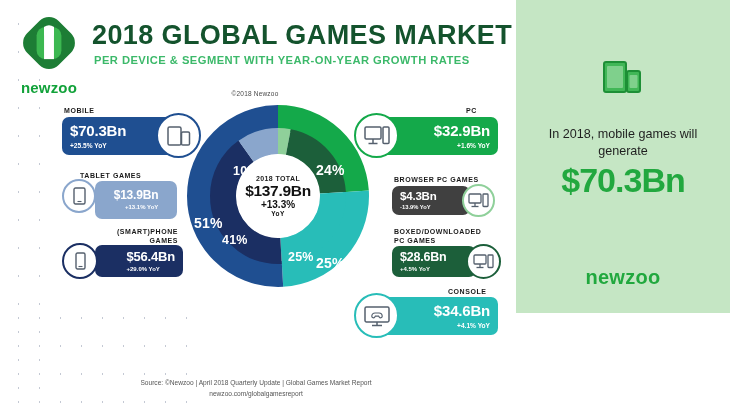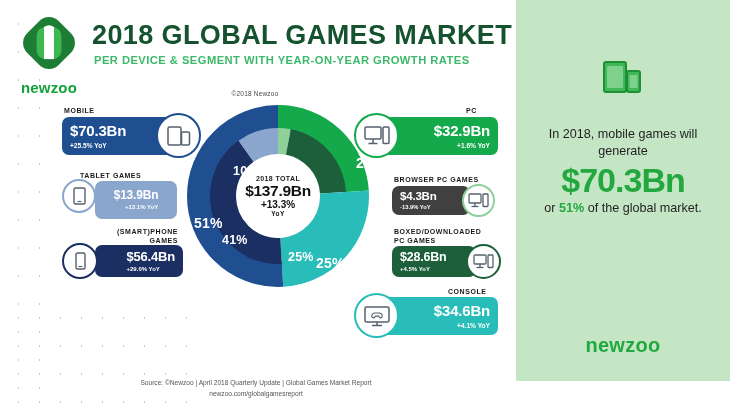--- a/index.html
+++ b/index.html
@@ -79,21 +79,21 @@
   }
   .badge .txt { display: flex; flex-direction: column; }
   .badge .val { font-weight: bold; color: #fff; line-height: 1.05; letter-spacing: -.2px; }
   .badge .yoy { font-weight: bold; color: #fff; line-height: 1.1; }
   .ico-circle {
     position: absolute; border-radius: 50%; background: #fff;
     display: flex; align-items: center; justify-content: center;
   }
   
   .panel {
-    position: absolute; right: 0; top: 0; width: 214px; height: 381px;
+    position: absolute; right: 0; top: 0; width: 214px; height: 313px;
     background: #c5e6c4;
   }
   .panel-icon { position: absolute; left: 0; right: 0; top: 60px; display: flex; justify-content: center; }
   .panel-lead {
     position: absolute; left: 16px; right: 16px; top: 126px;
     text-align: center; font-size: 12.6px; color: #1f1f1f; line-height: 1.32;
   }
   .panel-big {
     position: absolute; left: 10px; right: 10px; top: 163px;
     text-align: center; font-size: 34px; font-weight: bold;
@@ -150,21 +150,21 @@
         <circle r="55" fill="none" stroke="#8fd09a" stroke-width="26" stroke-dasharray="10.4 335.2" stroke-dashoffset="0"></circle>
         <circle r="55" fill="none" stroke="#1c5f3a" stroke-width="26" stroke-dasharray="72.6 273.0" stroke-dashoffset="-10.4"></circle>
         <circle r="55" fill="none" stroke="#28bdb8" stroke-width="26" stroke-dasharray="86.4 259.2" stroke-dashoffset="-83.0"></circle>
         <circle r="55" fill="none" stroke="#1b2f63" stroke-width="26" stroke-dasharray="141.7 203.9" stroke-dashoffset="-169.4"></circle>
         <circle r="55" fill="none" stroke="#8aa6cc" stroke-width="26" stroke-dasharray="34.6 311.0" stroke-dashoffset="-311.0"></circle>
       </g>
       <circle cx="96" cy="96" r="41.5" fill="#ffffff"></circle>
     </svg>
   </div>
 
-  <div class="pct" style="left:316px; top:155px;margin-left:40px;">24%</div>
+  <div class="pct" style="left:316px; top:162px;">24%</div>
   <div class="pct" style="left:316px; top:255px;">25%</div>
   <div class="pct" style="left:194px; top:215px;">51%</div>
 
   <div class="pct small" style="left:270px; top:166px;">3%</div>
   <div class="pct small" style="left:293px; top:192px;">21%</div>
   <div class="pct small" style="left:288px; top:250px;">25%</div>
   <div class="pct small" style="left:222px; top:233px;">41%</div>
   <div class="pct small" style="left:233px; top:164px;">10%</div>
 
   <div class="center-card">
@@ -295,17 +295,16 @@
     <div class="panel-icon">
       <svg width="40" height="42" viewBox="0 0 40 42">
         <rect x="1" y="2" width="22" height="30" rx="2" fill="#41b757" stroke="#1d8f36" stroke-width="2"></rect>
         <rect x="4" y="6" width="16" height="22" rx="1" fill="#7fd08c" stroke="none"></rect>
         <rect x="24" y="11" width="13" height="21" rx="2" fill="#41b757" stroke="#1d8f36" stroke-width="2"></rect>
         <rect x="26.5" y="15" width="8" height="13" rx="1" fill="#7fd08c" stroke="none"></rect>
       </svg>
     </div>
     <div class="panel-lead">In 2018, mobile games will generate</div>
     <div class="panel-big">$70.3Bn</div>
-    <div class="panel-tail"><span>or </span><b>51%</b><span> of the global market.</span></div>
     <div class="panel-logo">newzoo</div>
   </div>
 
 </div>
 
 </body></html>

